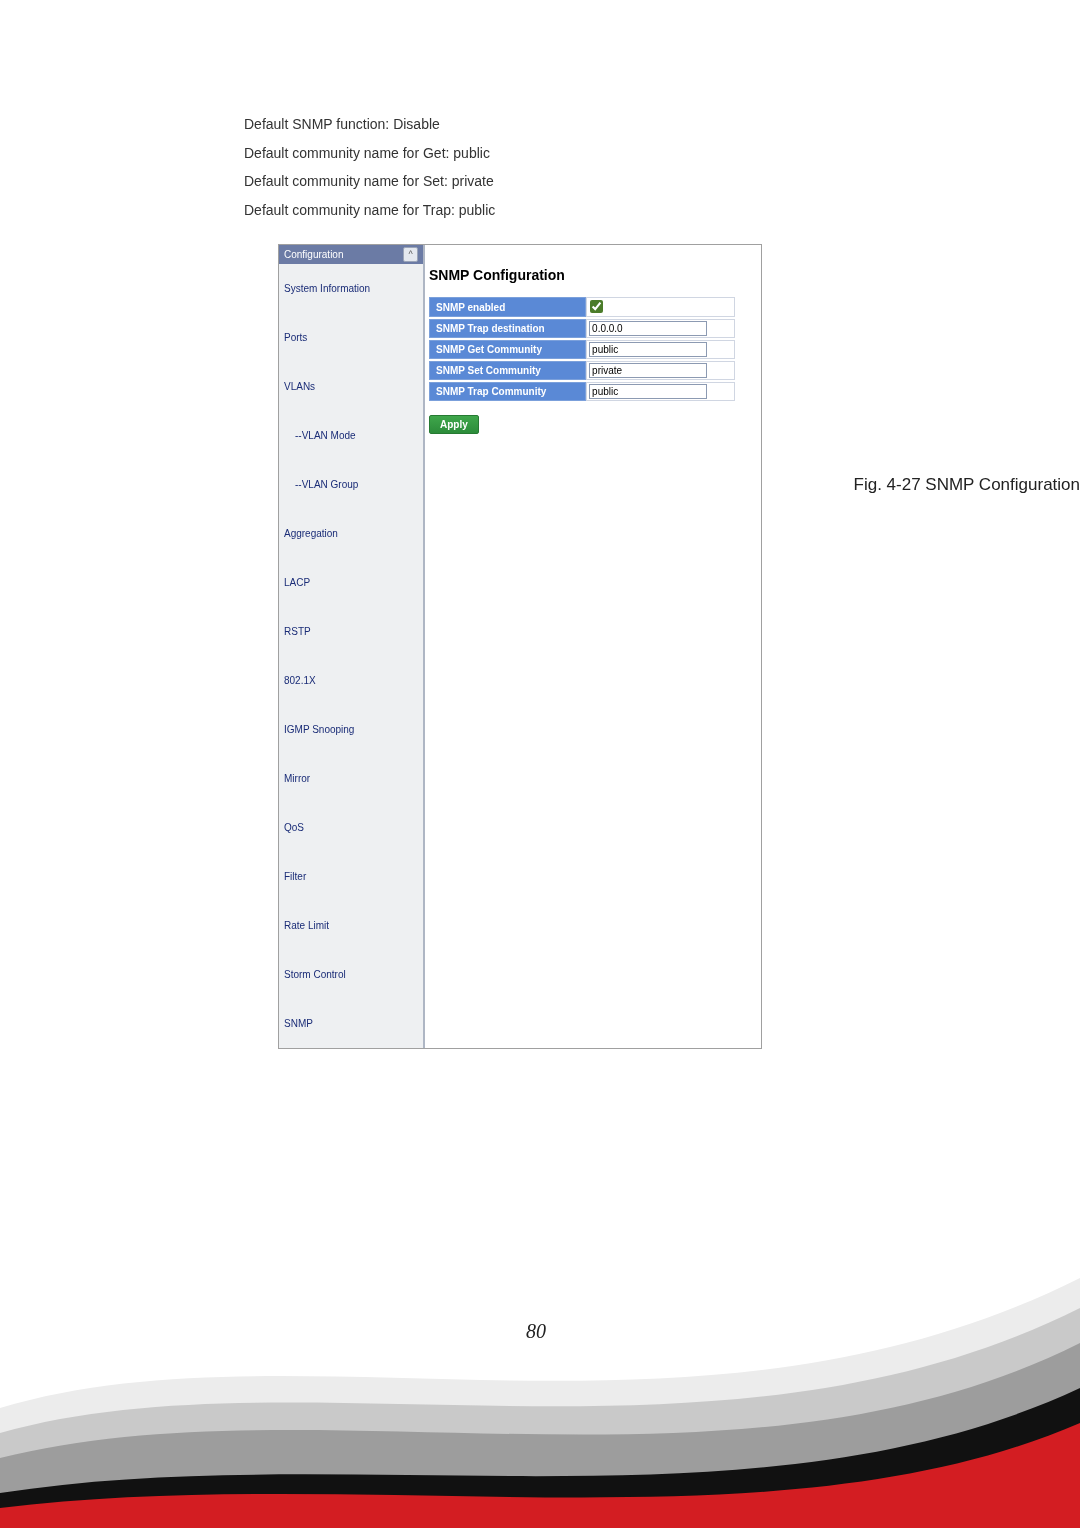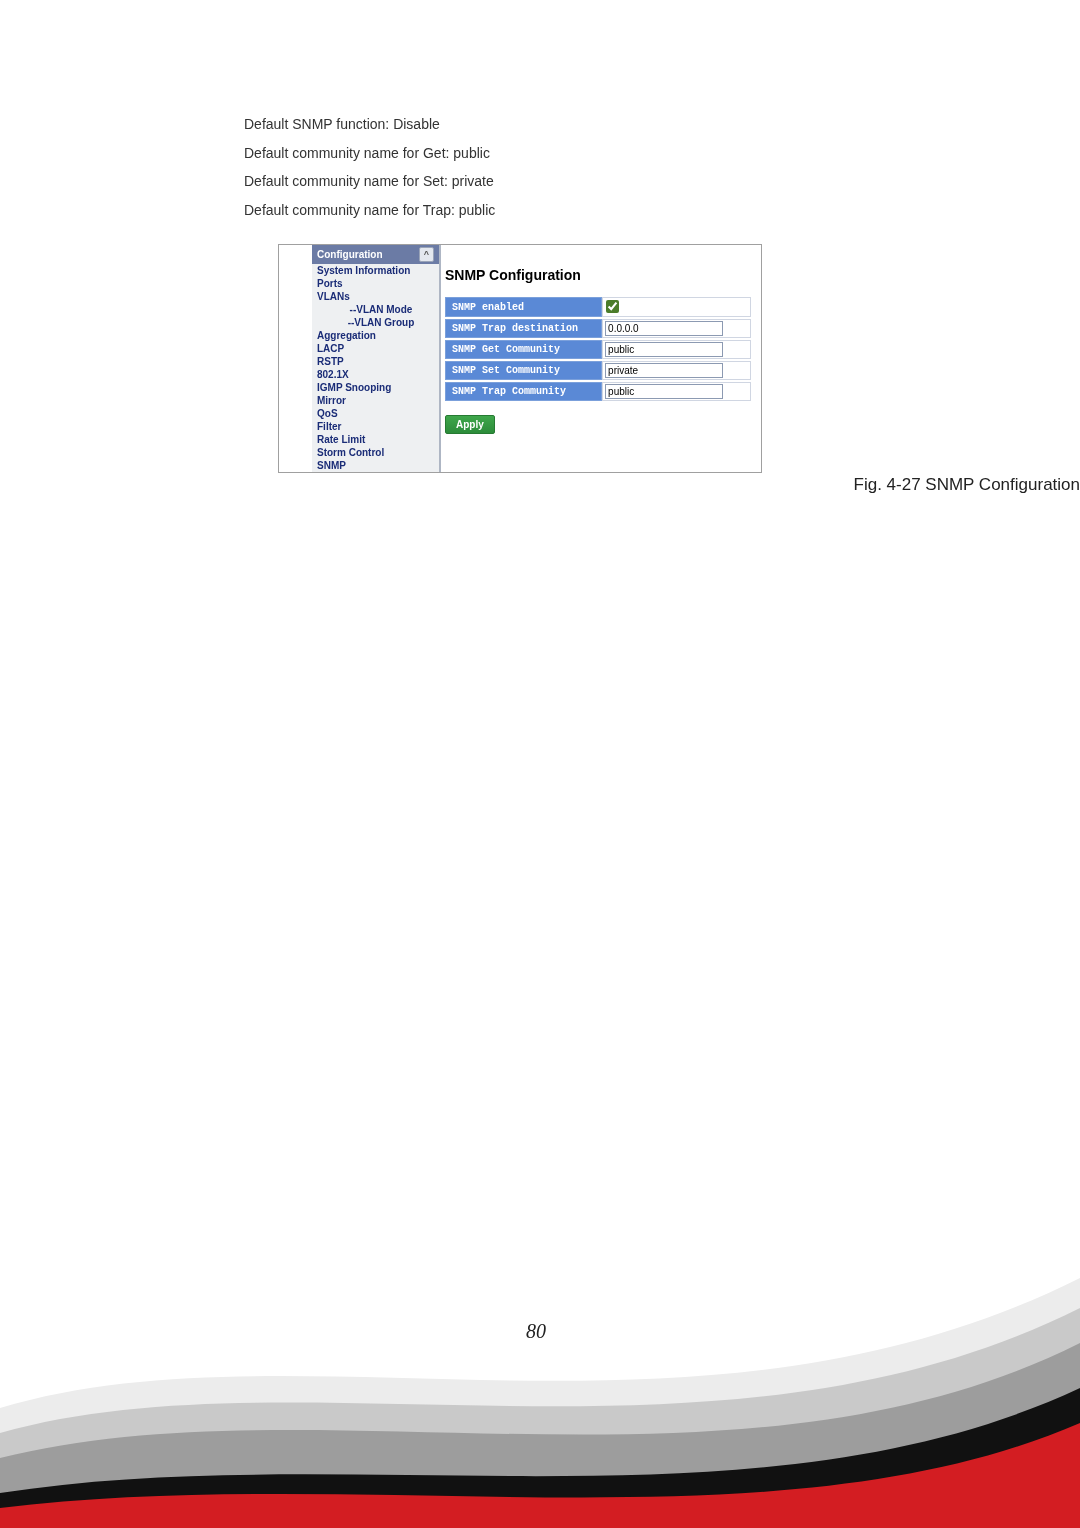--- a/index.html
+++ b/index.html
@@ -31,24 +31,23 @@
   }
   .figure-inner {
     display: flex;
   }
   
   .sidebar {
     width: 146px;
     background: #eef0f2;
     border-right: 2px solid #aeb6c4;
     font-size: 10px;
-    font-weight: bold;
+    font-weight: normal;
     color: #1a2c77;
     box-sizing: border-box;
-    margin-left: 33px;
   }
   .sidebar .hdr {
     background: #6b7ba5;
     color: #ffffff;
     padding: 2px 5px;
     font-size: 10px;
     display: flex;
     justify-content: space-between;
     align-items: center;
   }
@@ -57,26 +56,25 @@
     height: 13px;
     background: #e4e8ef;
     color: #555;
     font-size: 9px;
     text-align: center;
     line-height: 13px;
     border: 1px solid #9aa4b8;
     border-radius: 2px;
   }
   .sidebar .item {
-    padding: 1px 5px;
+    padding: 19px 5px;
   }
   .sidebar .sub {
     padding-left: 16px;
     color: #1a2c77;
-    text-align: center;
   }
   .sidebar .active {
     color: #1a2c77;
   }
   
   .mainarea {
     flex: 1;
     padding: 8px 10px 12px 4px;
     position: relative;
   }
@@ -89,21 +87,21 @@
   table.snmp {
     border-collapse: separate;
     border-spacing: 0 2px;
     font-size: 10px;
     width: 306px;
   }
   table.snmp td.label {
     background: #5a89d6;
     color: #ffffff;
     font-weight: bold;
-    font-family: Liberation Mono, monospace;
+    font-family: Liberation Sans, sans-serif;
     padding: 3px 6px;
     width: 140px;
     border: 1px solid #7ba0db;
     margin-top: 29px;
   }
   table.snmp td.field {
     background: #ffffff;
     padding: 1px 2px;
     border: 1px solid #d0d6e2;
     width: 140px;

